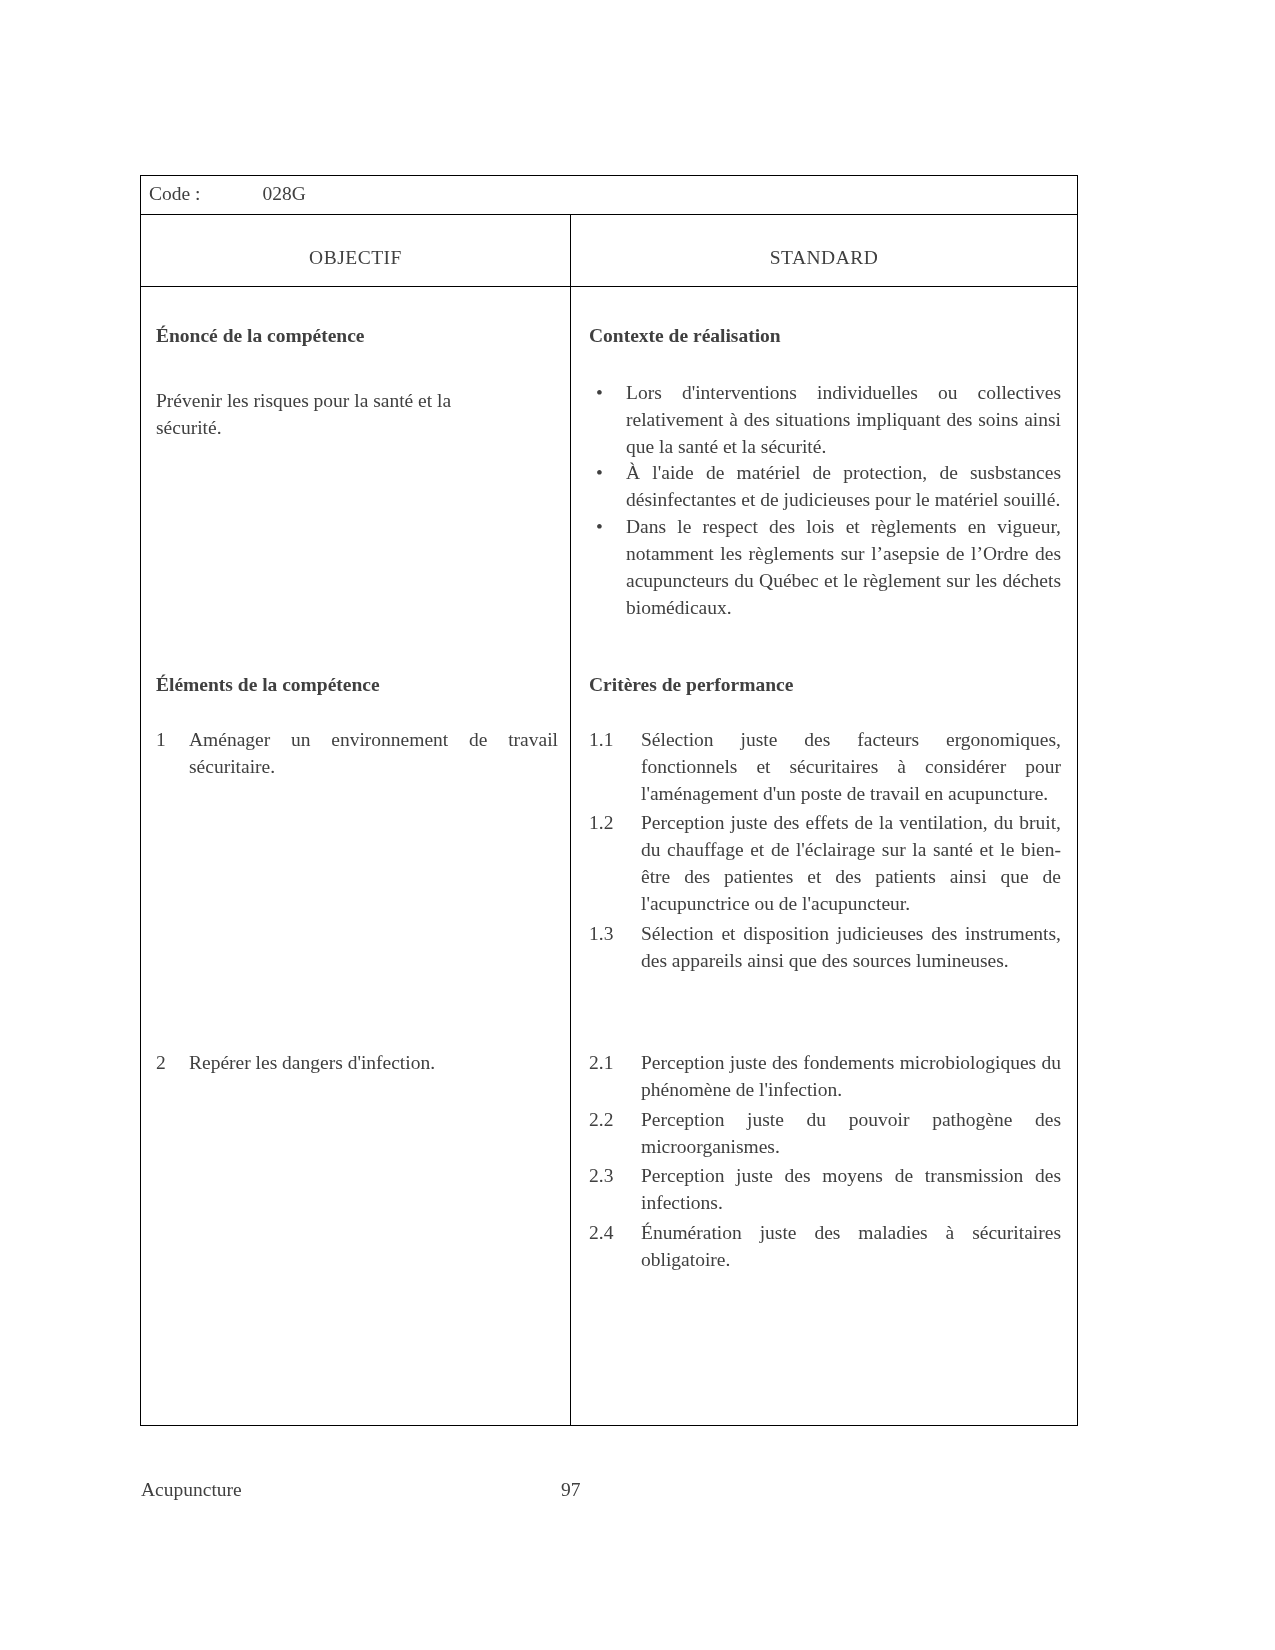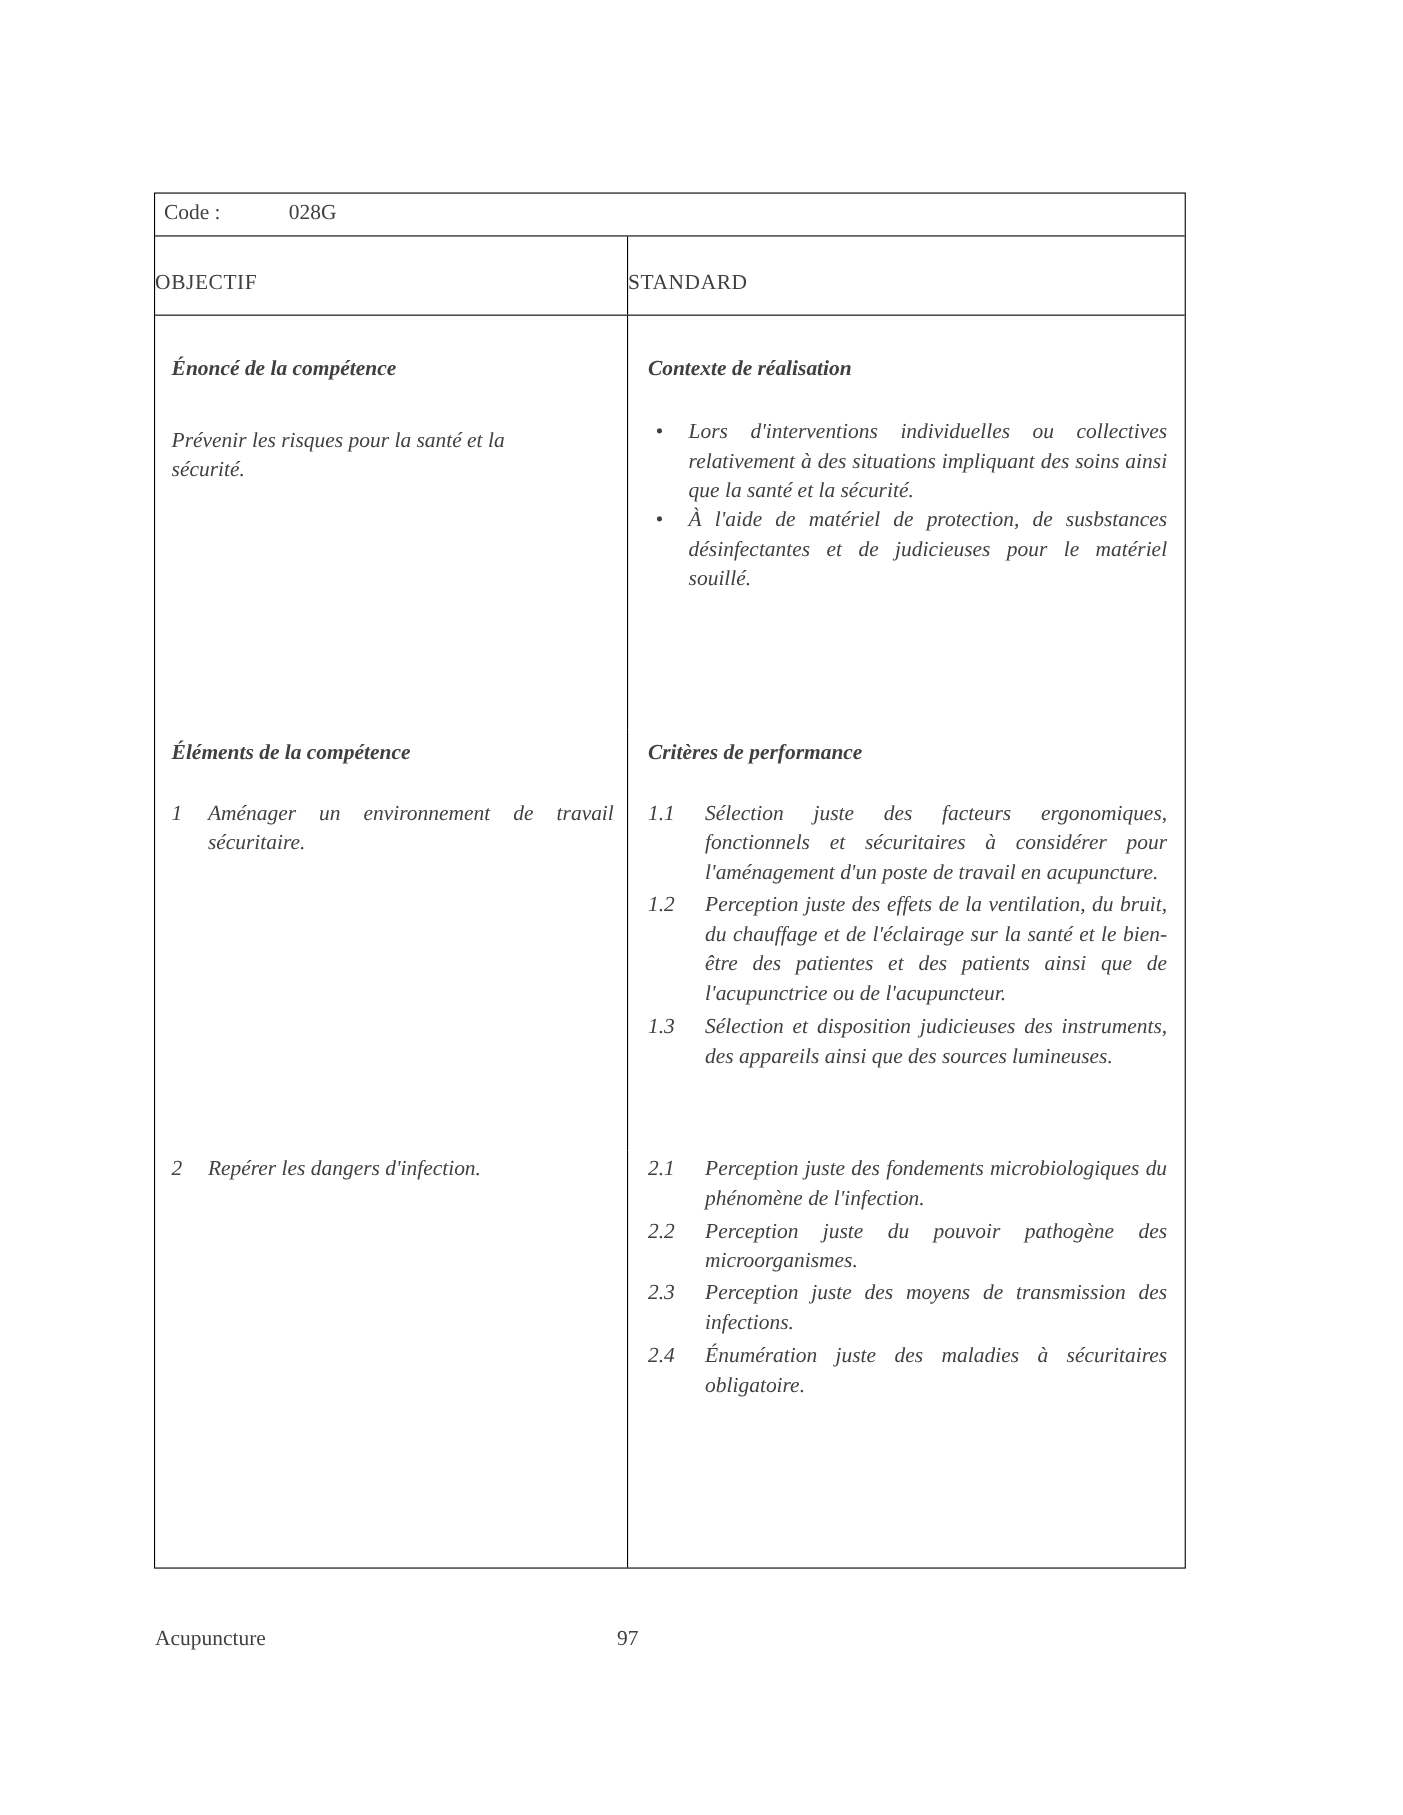--- a/index.html
+++ b/index.html
@@ -37,34 +37,34 @@
     margin-left: 62px;
   }
 
   
   .header-row {
     display: grid;
     grid-template-columns: 430px 1fr;
     border-bottom: 1px solid #000000;
   }
   .hcell {
+    text-align: center;
     padding: 30px 0 14px 0;
     letter-spacing: 0.5px;
   }
   .hcell.left {
     border-right: 1px solid #000000;
   }
 
   
   .body {
     display: grid;
     grid-template-columns: 430px 1fr;
     grid-template-rows: auto auto 1fr;
     min-height: 1138px;
-    font-style: italic;
   }
   .cell {
     padding: 0 16px 0 18px;
   }
   .cell.left {
     border-right: 1px solid #000000;
     padding-left: 15px;
     padding-right: 12px;
   }
 
@@ -146,20 +146,24 @@
       <div class="cell r1">
         <h3 class="doc-heading">Contexte de réalisation</h3>
         <div class="bullet-item">
           <span class="bullet"></span>
           <p>Lors d'interventions individuelles ou collectives relativement à des situations impliquant des soins ainsi que la santé et la sécurité.</p>
         </div>
         <div class="bullet-item">
           <span class="bullet"></span>
           <p>À l'aide de matériel de protection, de susbstances désinfectantes et de judicieuses pour le matériel souillé.</p>
         </div>
+        <div class="bullet-item">
+          <span class="bullet"></span>
+          <p>Dans le respect des lois et règlements en vigueur, notamment les règlements sur l’asepsie de l’Ordre des acupuncteurs du Québec et le règlement sur les déchets biomédicaux.</p>
+        </div>
       </div>
 
       <div class="cell left r2">
         <h3 class="doc-heading">Éléments de la compétence</h3>
         <div class="num-item first">
           <span class="num">1</span>
           <p>Aménager un environnement de travail sécuritaire.</p>
         </div>
       </div>
 

